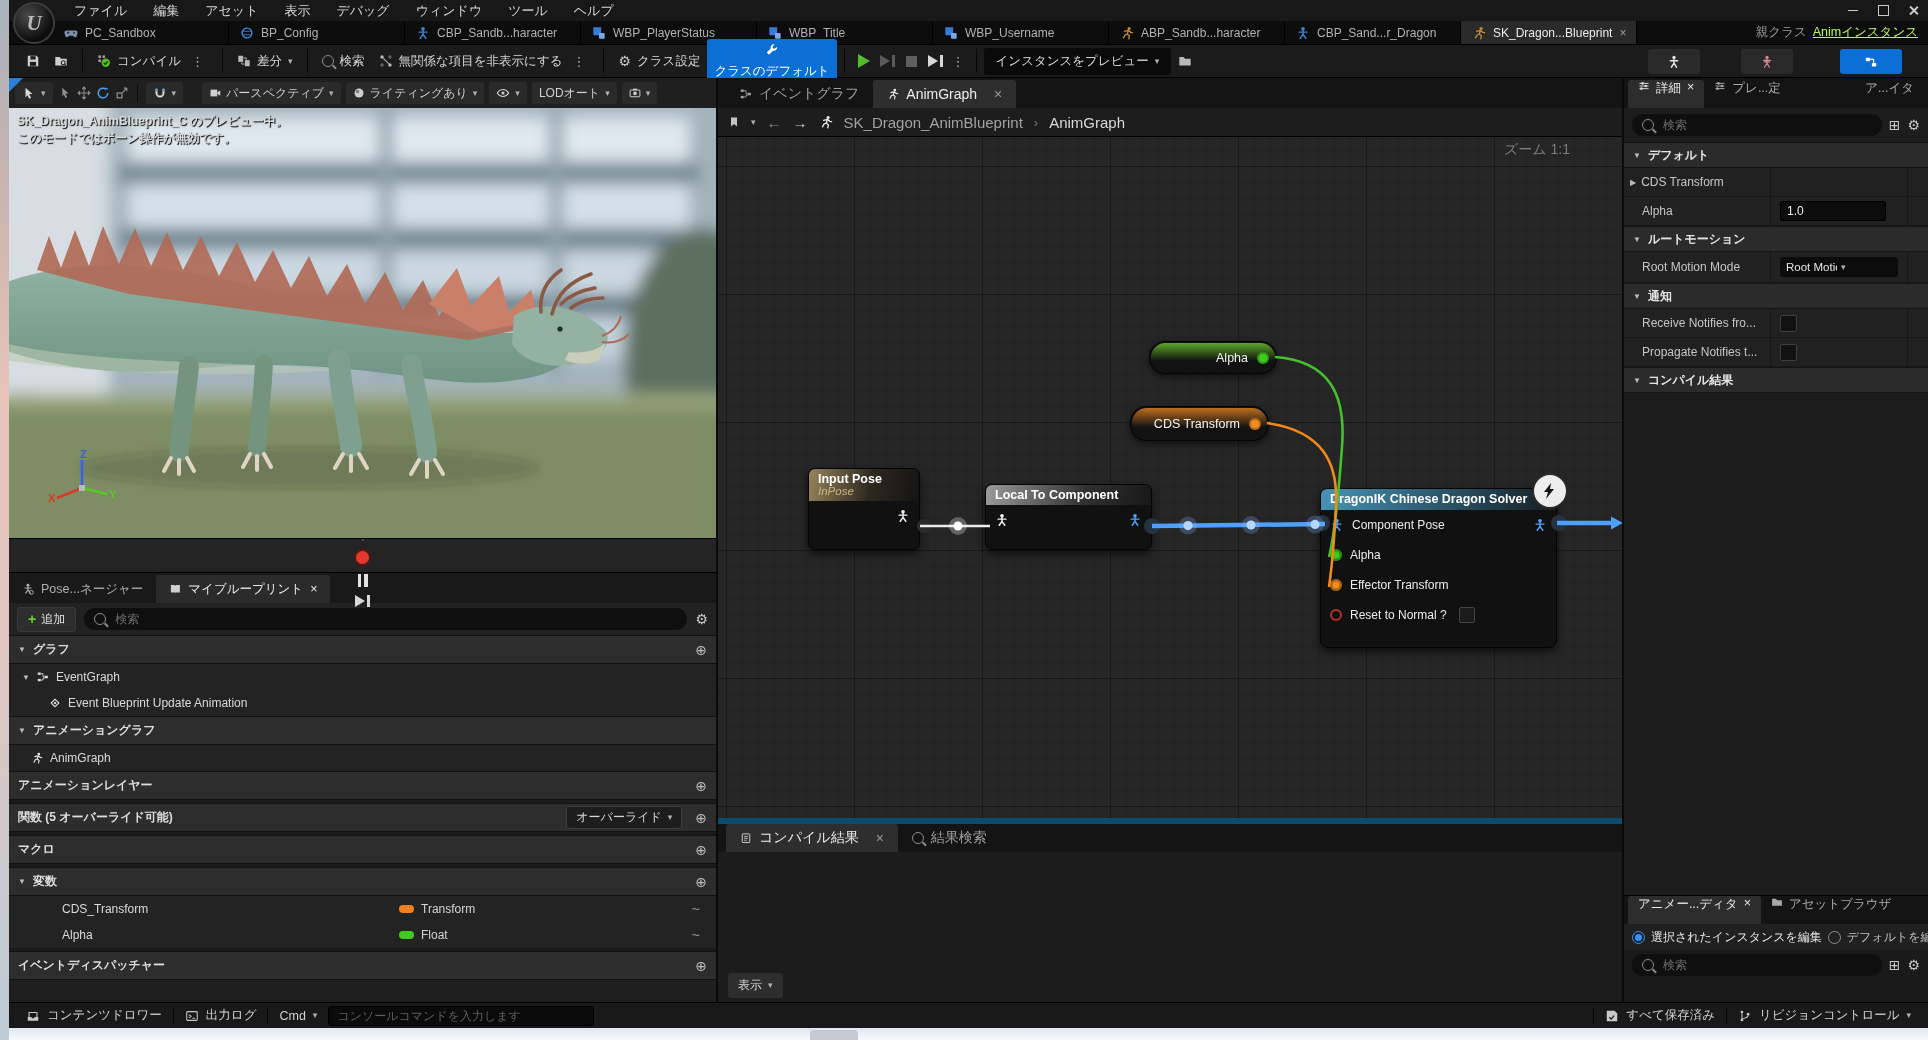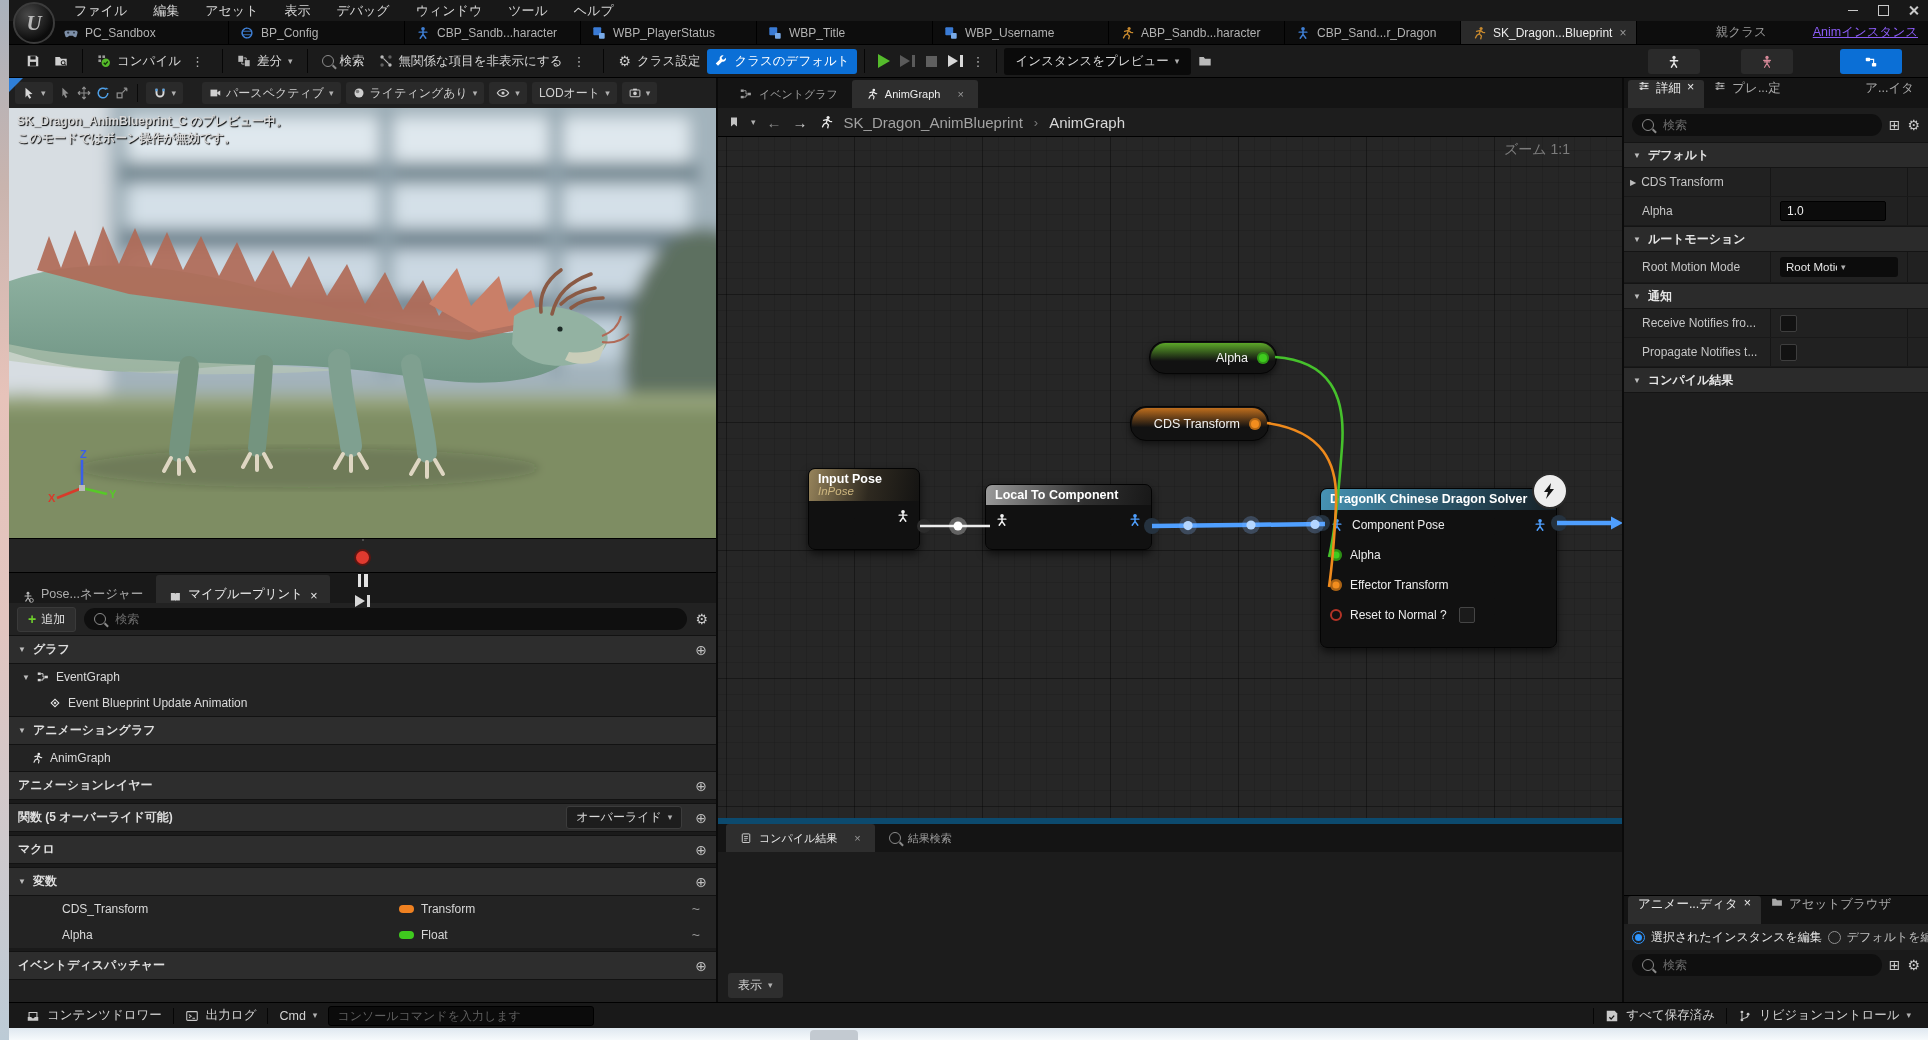--- a/index.html
+++ b/index.html
@@ -29,29 +29,29 @@
 .wc-x::before{transform:rotate(45deg);}.wc-x::after{transform:rotate(-45deg);}
 
 #assettabs{position:absolute;left:0;top:21px;width:100%;height:24px;background:#0d0d0d;border-bottom:1px solid #000;
   display:flex;align-items:stretch;padding-left:44px;box-sizing:border-box;}
 .atab{width:176px;box-sizing:border-box;display:flex;align-items:center;gap:7px;padding:0 11px;
   border-right:1px solid #000;color:#b2b2b2;font-size:12px;white-space:nowrap;overflow:hidden;}
 .atab.active{background:#2a2a2a;color:#ececec;}
 .atab .x{margin-left:auto;color:#9a9a9a;font-size:12px;}
 #parentclass{margin-left:auto;display:flex;align-items:center;gap:6px;padding-right:10px;font-size:12.5px;}
 #parentclass .pl{color:#9a9a9a;}
-#parentclass .pv{color:#8b5cf6;text-decoration:underline;margin-left:40px;}
+#parentclass .pv{color:#bef264;text-decoration:underline;}
 .svgi{width:14px;height:14px;flex:none;}
 .svgi12{width:12px;height:12px;flex:none;}
 
 #toolbar{position:absolute;left:0;top:45px;width:100%;height:33px;background:#1b1b1b;border-bottom:1px solid #000;
   display:flex;align-items:center;padding-left:10px;box-sizing:border-box;}
 .tdiv{width:1px;height:24px;background:#060606;margin:0 7px;flex:none;}
 .tbtn{display:flex;align-items:center;gap:6px;padding:4px 7px;border-radius:3px;color:#d8d8d8;font-size:12.5px;white-space:nowrap;}
-.tbtn.blue{background:#0b6fd6;color:#fff;}
+.tbtn.blue{background:#0b6fd6;color:#fff;flex-direction:column;}
 .caret{font-size:9px;color:#b0b0b0;line-height:1;}
 .kebab{color:#b0b0b0;padding:0 4px;font-size:13px;}
 .pbtn{width:24px;height:24px;display:flex;align-items:center;justify-content:center;}
 .tri{width:0;height:0;border-style:solid;}
 .tri.play{border-width:7px 0 7px 12px;border-color:transparent transparent transparent #55bb2c;}
 .tri.dim{border-width:6px 0 6px 10px;border-color:transparent transparent transparent #5a5a5a;}
 .stopbox{width:11px;height:11px;background:#5f5f5f;}
 .tri.white{border-width:6px 0 6px 10px;border-color:transparent transparent transparent #d8d8d8;}
 .stepbar{width:2.5px;height:12px;background:#d8d8d8;margin-left:2px;}
 .stepbar.dim{background:#5a5a5a;}
@@ -75,21 +75,21 @@
 #gizmo{position:absolute;left:38px;bottom:28px;width:70px;height:60px;z-index:2;}
 
 #scrub{height:34px;background:#242424;display:flex;align-items:center;gap:8px;padding:0 8px;box-sizing:border-box;border-top:1px solid #000;flex-direction:column;}
 #scrubbar{flex:1;height:22px;background:#1c1c1c;border:1px solid #4d4d4d;}
 .recdot{width:13px;height:13px;border-radius:50%;background:#e03a2f;border:2px solid #5a1612;}
 .pausebars{display:flex;gap:3px;}
 .pausebars i{display:block;width:3.5px;height:13px;background:#e2e2e2;}
 #speed{display:flex;align-items:center;gap:4px;color:#d0d0d0;}
 
 #ltabs{height:30px;background:#191919;display:flex;align-items:flex-end;border-top:1px solid #000;}
-.ltab{height:28px;display:flex;align-items:flex-end;gap:7px;padding:0 13px;color:#aeaeae;font-size:12.5px;}
+.ltab{height:28px;display:flex;align-items:center;gap:7px;padding:0 13px;color:#aeaeae;font-size:12.5px;}
 .ltab.active{background:#2b2b2b;color:#e8e8e8;border-radius:3px 3px 0 0;}
 
 #addrow{height:32px;background:#222;display:flex;align-items:center;gap:8px;padding:0 8px;box-sizing:border-box;}
 #addbtn{display:flex;align-items:center;gap:5px;background:#2e2e2e;border:1px solid #3a3a3a;border-radius:3px;padding:3px 10px;color:#e3e3e3;}
 #addbtn .plus{color:#6fd02c;font-weight:bold;font-size:14px;line-height:1;}
 .searchpill{flex:1;height:22px;background:#0f0f0f;border-radius:12px;display:flex;align-items:center;gap:7px;padding:0 10px;}
 .searchpill input{flex:1;background:transparent;border:0;outline:0;color:#cfcfcf;font-size:12px;font-family:inherit;}
 .searchpill input::placeholder{color:#6c6c6c;}
 .i-search{width:10px;height:10px;border:1.6px solid #8b8b8b;border-radius:50%;position:relative;flex:none;}
 .i-search::after{content:"";position:absolute;width:5px;height:1.6px;background:#8b8b8b;transform:rotate(45deg);right:-4px;bottom:-1.5px;}
@@ -104,21 +104,21 @@
 .exp{font-size:8px;color:#bdbdbd;}
 .secgap{height:3px;background:#1a1a1a;}
 .ovbtn{margin-left:auto;display:flex;align-items:center;gap:6px;background:#1d1d1d;border:1px solid #3c3c3c;
   border-radius:3px;padding:2px 9px;font-weight:normal;color:#d8d8d8;}
 .chip{width:15px;height:8px;border-radius:4px;flex:none;}
 .vname{width:330px;flex:none;margin-left:40px;}
 .vtype{color:#d6d6d6;}
 .vtilde{margin-left:auto;padding-right:16px;color:#9a9a9a;font-size:14px;}
 
 #gtabs{height:30px;background:#141414;display:flex;align-items:flex-end;padding-left:8px;}
-.gtab{height:28px;display:flex;align-items:center;gap:7px;padding:0 14px;color:#9f9f9f;font-size:11px;}
+.gtab{height:28px;display:flex;align-items:center;gap:7px;padding:0 14px;color:#9f9f9f;font-size:14px;}
 .gtab.active{background:#2e2e2e;color:#ececec;border-radius:3px 3px 0 0;}
 .gtab .x{color:#9a9a9a;margin-left:10px;}
 #crumb{height:28px;background:#1d1d1d;border-bottom:1px solid #000;display:flex;align-items:center;gap:11px;padding:0 10px;}
 #crumb .nav{color:#8f8f8f;font-size:15px;}
 #crumb .nav.fw{color:#cfcfcf;}
 #crumb .root{color:#a2a2a2;font-size:15px;}
 #crumb .sep{color:#787878;font-size:13px;}
 #crumb .cur{color:#d8d8d8;font-size:15px;}
 #canvas{position:relative;height:682px;background-color:#262626;overflow:hidden;
   background-image:

